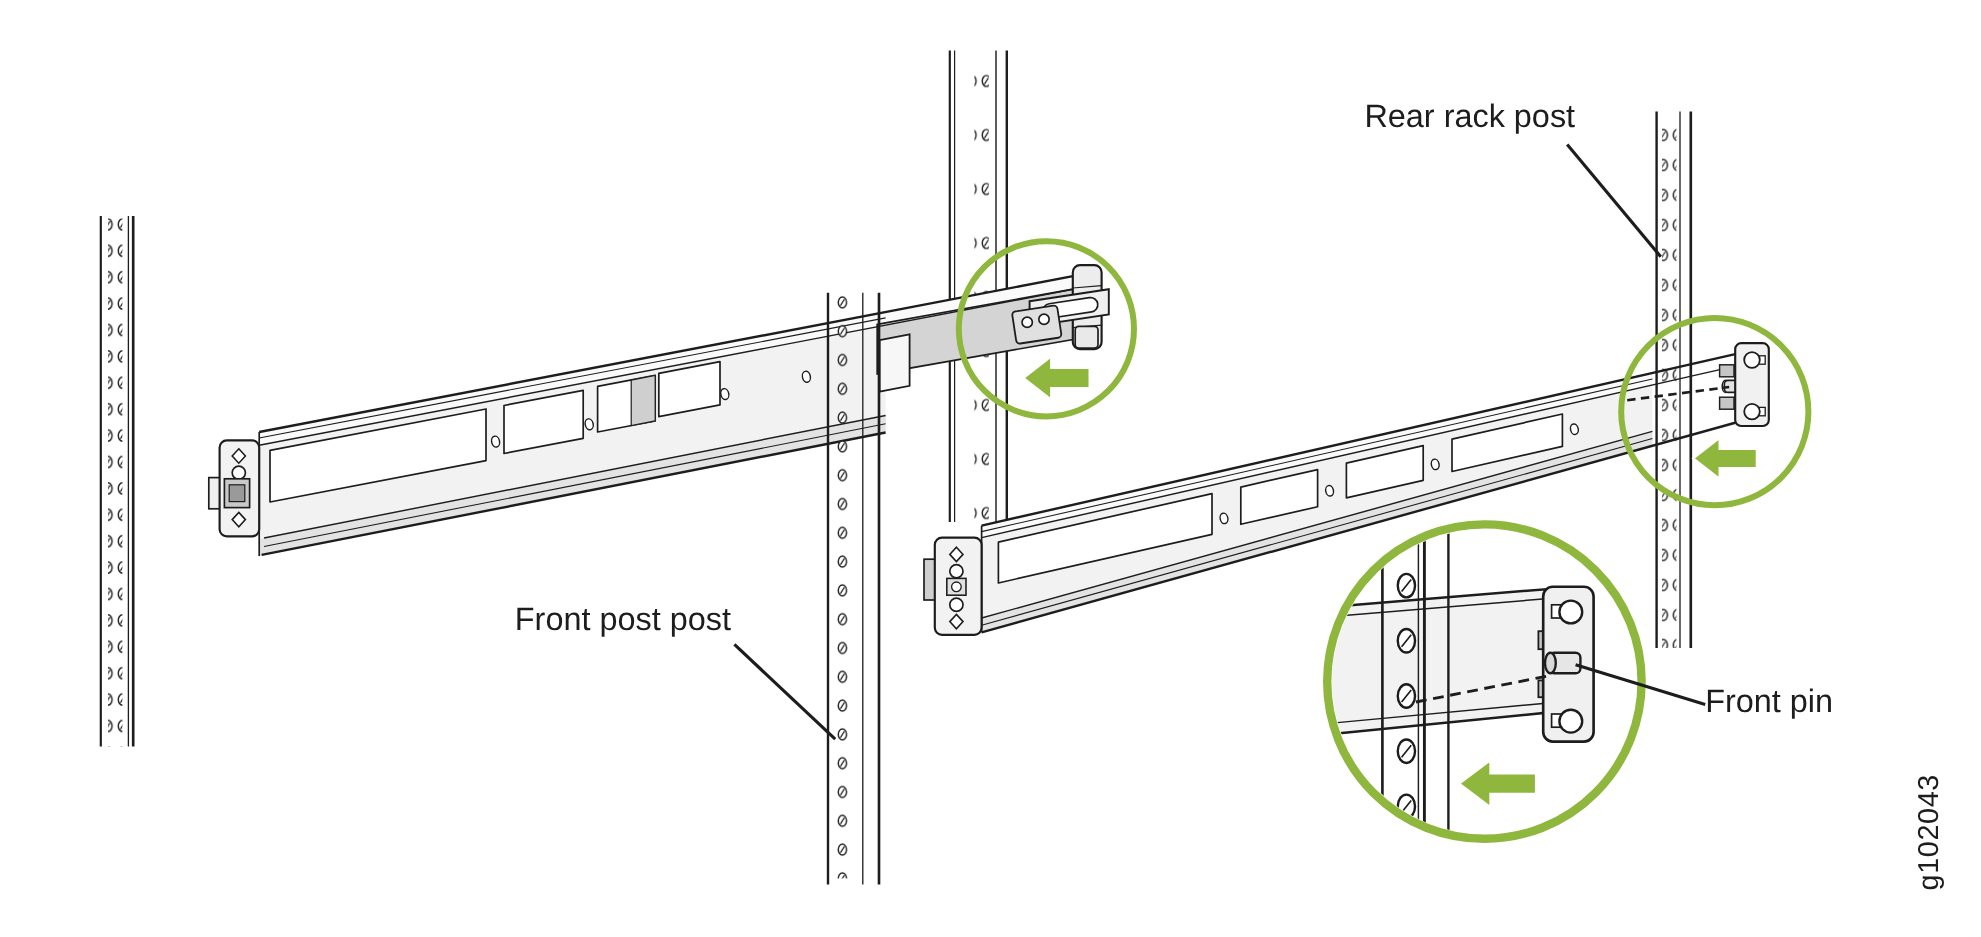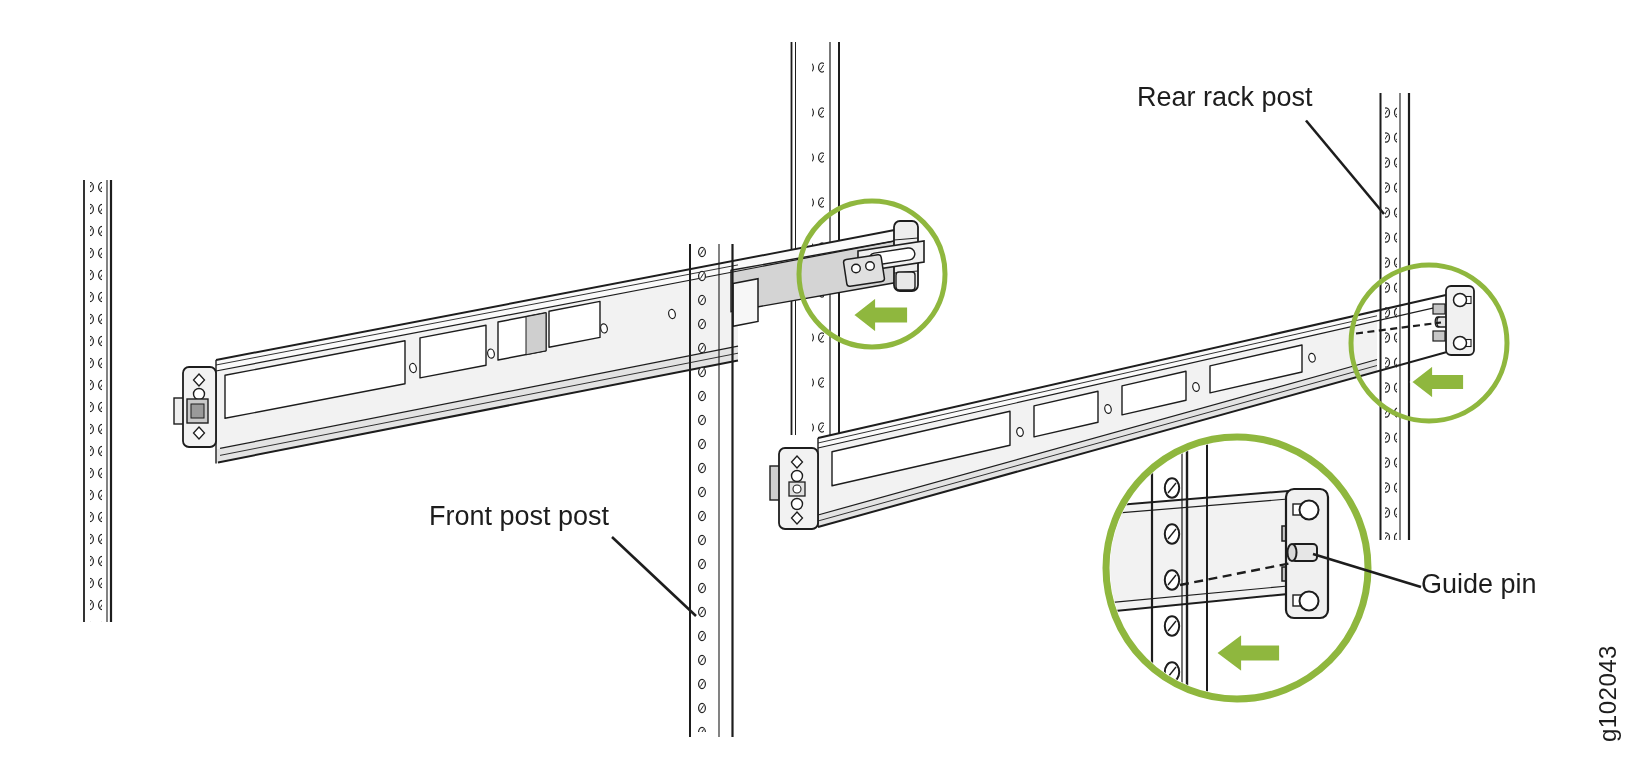--- a/index.html
+++ b/index.html
@@ -242,16 +242,16 @@
     </g>
   </g>
 
   <line x1="1306" y1="120.5" x2="1384" y2="214" stroke="#1d1d1d" stroke-width="2.6"></line>
   <line x1="612" y1="537" x2="696" y2="616" stroke="#1d1d1d" stroke-width="2.6"></line>
   <line x1="1313" y1="554" x2="1421" y2="587" stroke="#1d1d1d" stroke-width="2.6"></line>
 </svg>
 
 <div class="label" style="left:1137px;top:83px">Rear rack post</div>
 <div class="label" style="left:429px;top:502px">Front post post</div>
-<div class="label" style="left:1421px;top:570px">Guide pin</div>
+<div class="label" style="left:1421px;top:570px">Front pin</div>
 <div class="figure-id">g102043</div>
 
 </div>
 
 </body></html>

